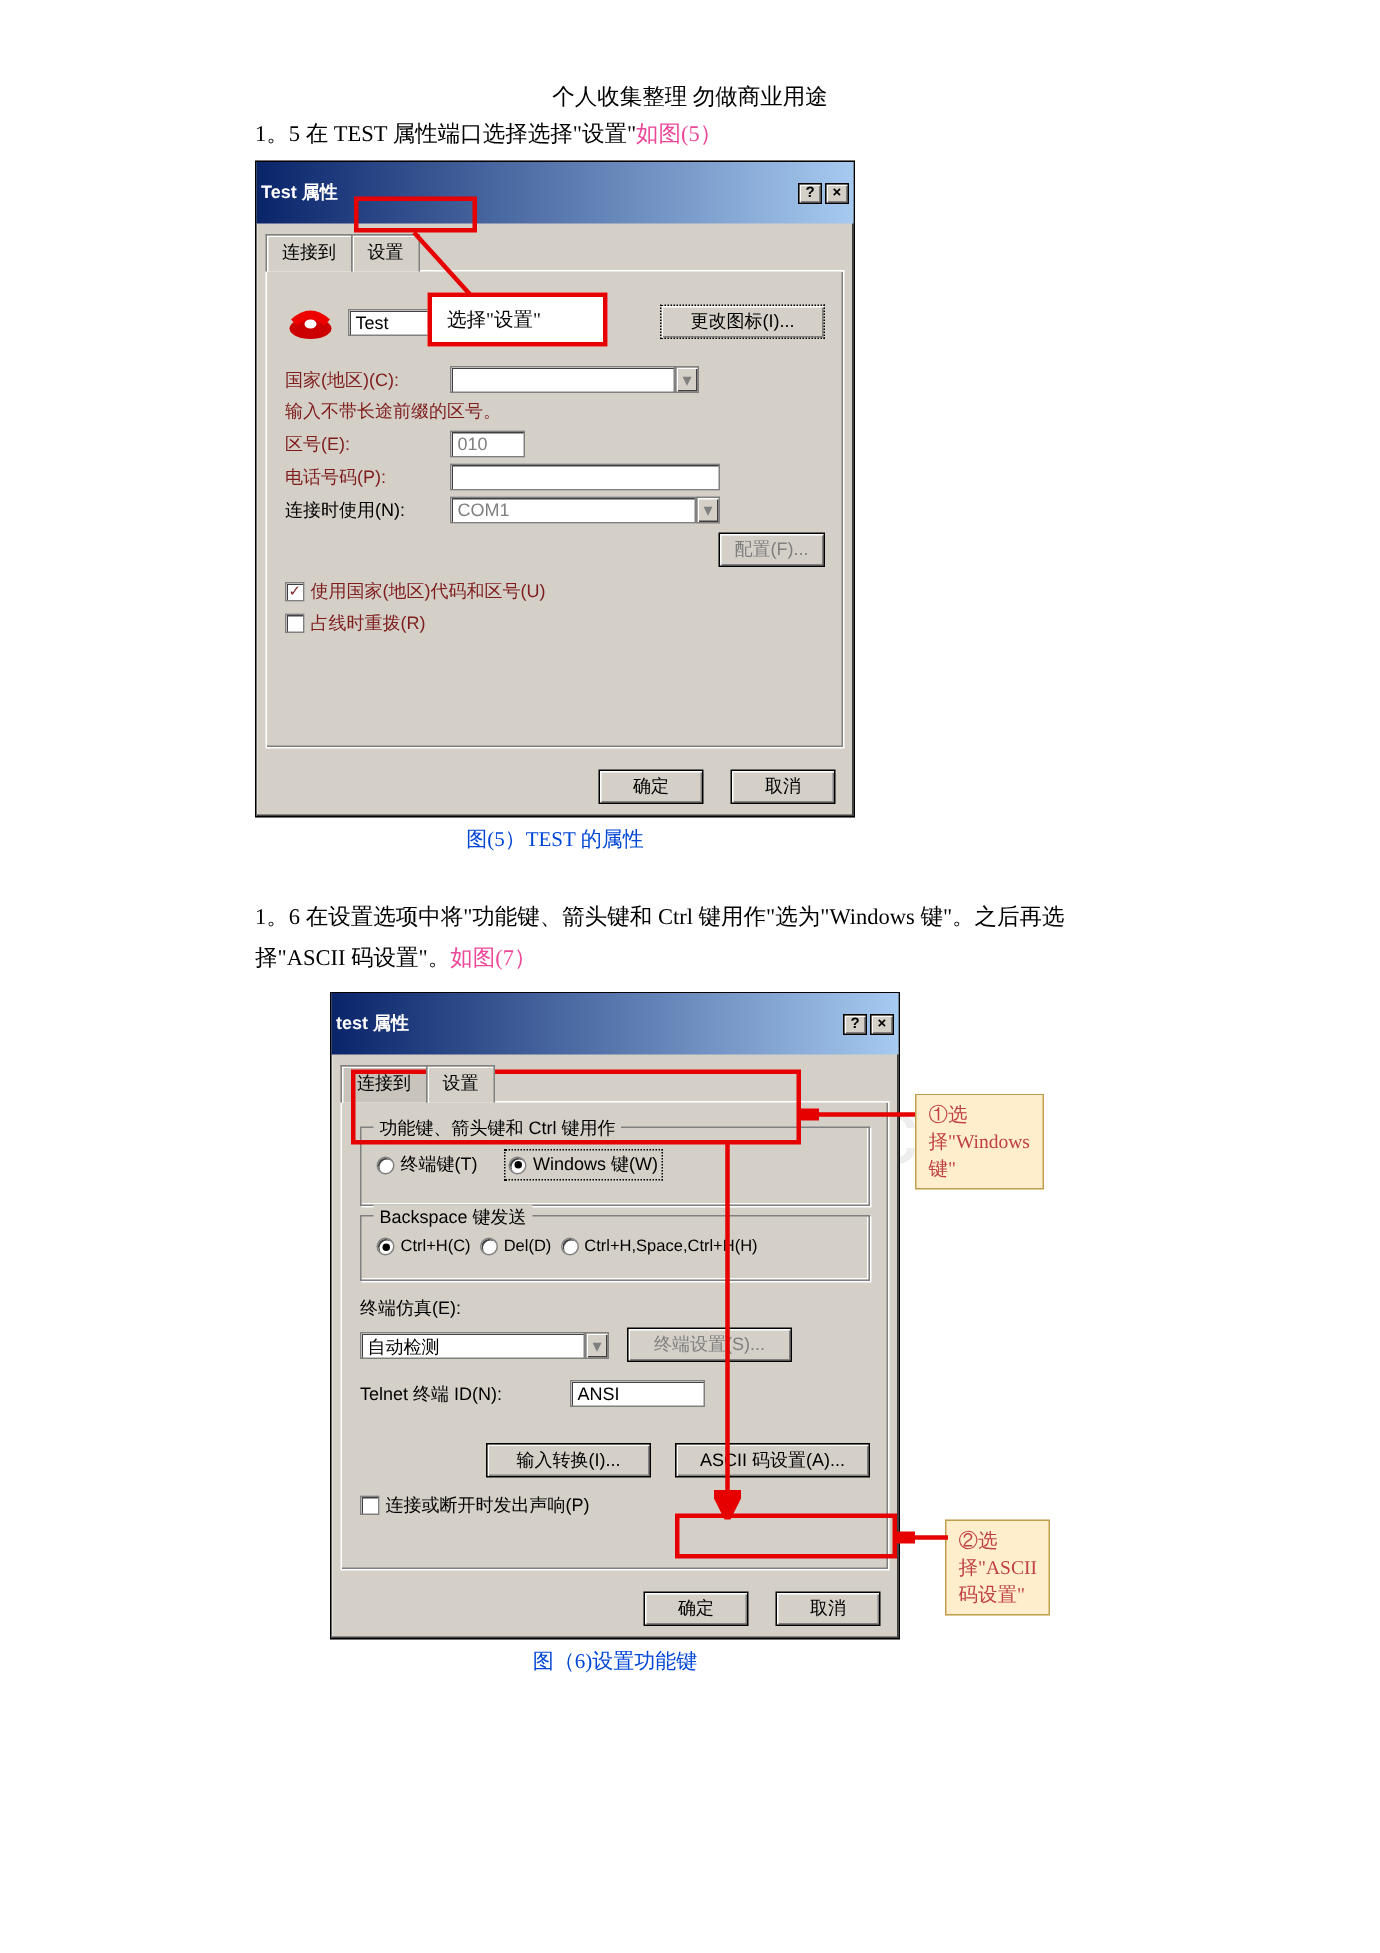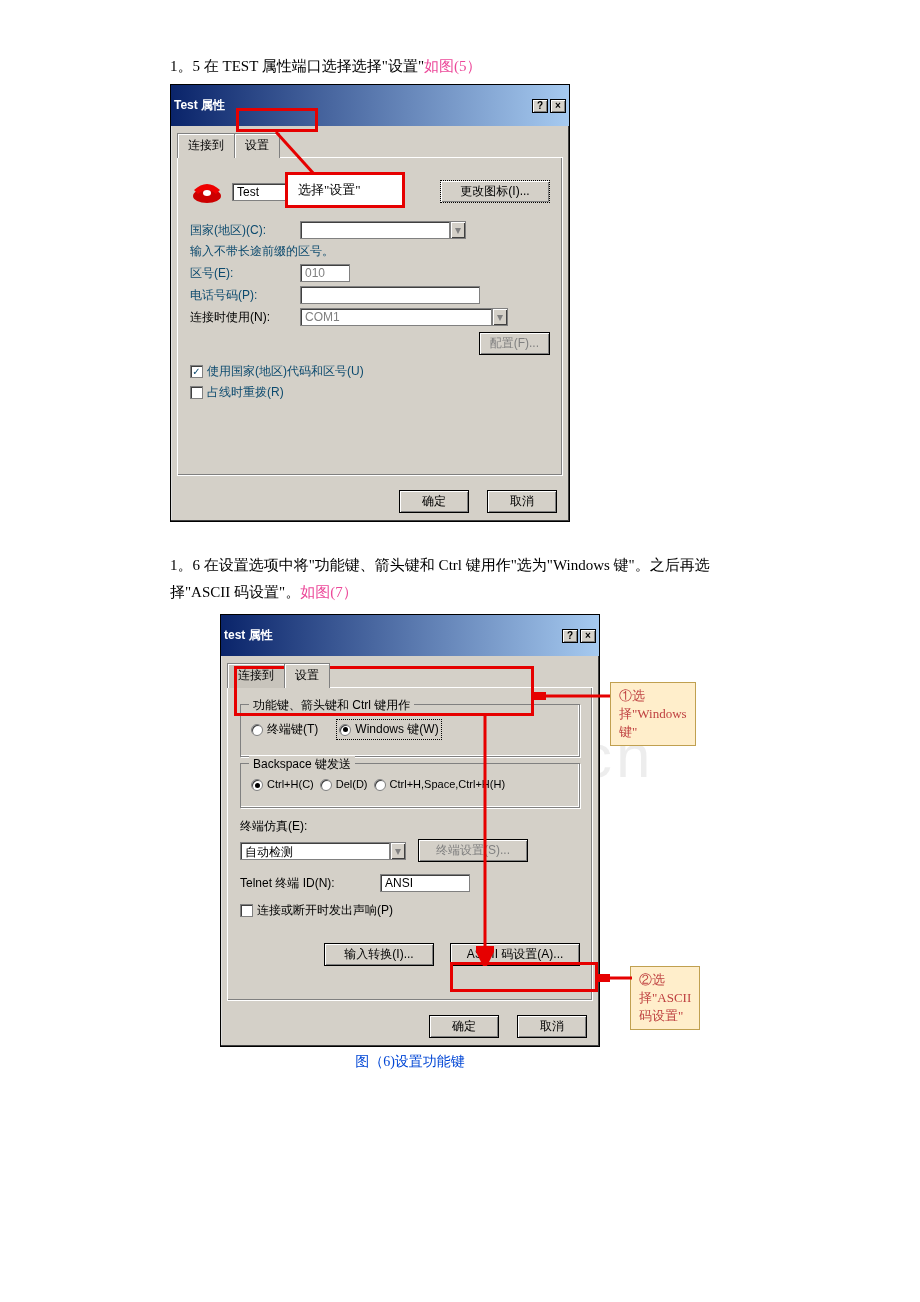--- a/index.html
+++ b/index.html
@@ -127,21 +127,21 @@
     background: #fff;
     border: 1px solid #808080;
     box-shadow: inset 1px 1px 0 #404040;
     display: inline-block;
     margin-right: 4px;
     text-align: center;
     line-height: 11px;
     font-size: 10px;
     vertical-align: middle;
   }
-  .disabled-text { color: #0c4a6e; }
+  .disabled-text { color: #7f1d1d; }
   .groupbox {
     border: 1px solid #808080;
     box-shadow: inset -1px -1px 0 #fff, 1px 1px 0 #fff;
     padding: 10px 10px 12px 10px;
     margin: 6px 0;
     position: relative;
   }
   .group-legend {
     position: absolute;
     top: -8px; left: 8px;
@@ -214,20 +214,21 @@
     display:flex;align-items:center;justify-content:center;
   }
 </style>
 </head>
 <body>
 
 <div class="watermark">zixin.com.cn</div>
 
 <div class="page">
 
+  <div class="header-note">个人收集整理 勿做商业用途</div>
 
   <div class="step-text">
     <span>1。5 在 TEST 属性端口选择选择"设置"</span><span class="blue-link">如图(5）</span>
   </div>
 
   <div class="dialog-wrap" style="width:400px;">
     <div class="dialog" style="width:400px;">
       <div class="titlebar">
         <span>Test 属性</span>
         <div class="btns">
@@ -261,21 +262,21 @@
         <div class="row">
           <span class="lbl disabled-text">区号(E):</span>
           <div class="input-sunken" style="width:50px;">010</div>
         </div>
         <div class="row">
           <span class="lbl disabled-text">电话号码(P):</span>
           <div class="input-sunken" style="width:180px;"></div>
         </div>
         <div class="row">
           <span class="lbl">连接时使用(N):</span>
-          <div class="input-sunken" style="width:192px;">COM1</div>
+          <div class="input-sunken" style="width:164px;">COM1</div>
           <div class="dropdown-btn">▾</div>
         </div>
         <div class="row" style="justify-content:flex-end;margin-top:6px;">
           <button class="btn-3d disabled">配置(F)...</button>
         </div>
         <div class="row disabled-text" style="margin-top:8px;">
           <span class="checkbox">✓</span>
           <span>使用国家(地区)代码和区号(U)</span>
         </div>
         <div class="row disabled-text">
@@ -290,20 +291,21 @@
       </div>
     </div>
 
     <div class="red-rect" style="left:66px; top:24px; width:82px; height:24px;"></div>
     <div class="callout-box" style="left:115px; top:88px; width:120px;">选择"设置"</div>
     <svg class="red-arrow" style="left:96px;top:46px;" width="60" height="48">
       <line x1="10" y1="2" x2="48" y2="44" stroke="#e60000" stroke-width="3"></line>
     </svg>
   </div>
 
+  <div class="caption" style="width:400px;margin-left:90px;">图(5）TEST 的属性</div>
 
   <div class="step-text-2" style="margin-left:90px;margin-right:90px;">
     <span>1。6 在设置选项中将"功能键、箭头键和 Ctrl 键用作"选为"Windows 键"。之后再选</span><br>
     <span>择"ASCII 码设置"。</span><span class="blue-link">如图(7）</span>
   </div>
 
   <div class="dialog-wrap" style="width:380px;margin-left:140px;">
     <div class="dialog" style="width:380px;">
       <div class="titlebar">
         <span>test 属性</span>
@@ -342,28 +344,28 @@
         <div class="row">
           <div class="input-sunken enabled" style="width:150px;">自动检测</div>
           <div class="dropdown-btn">▾</div>
           <div style="width:12px;"></div>
           <button class="btn-3d disabled" style="min-width:110px;">终端设置(S)...</button>
         </div>
         <div class="row" style="margin-top:12px;">
           <span style="width:140px;">Telnet 终端 ID(N):</span>
           <div class="input-sunken enabled" style="width:90px;">ANSI</div>
         </div>
+        <div class="row" style="margin-top:24px;justify-content:flex-end;gap:16px;">
+          <button class="btn-3d" style="min-width:110px;">输入转换(I)...</button>
+          <button class="btn-3d" style="min-width:130px;">ASCII 码设置(A)...</button>
+        </div>
         <div class="row" style="margin-top:10px;">
           <span class="checkbox"></span>
           <span></span>
           <span>连接或断开时发出声响(P)</span>
-        </div>
-        <div class="row" style="margin-top:24px;justify-content:flex-end;gap:16px;">
-          <button class="btn-3d" style="min-width:110px;">输入转换(I)...</button>
-          <button class="btn-3d" style="min-width:130px;">ASCII 码设置(A)...</button>
         </div>
         <div style="height:20px;"></div>
       </div>
       <div class="footer-btns">
         <button class="btn-3d">确定</button>
         <button class="btn-3d">取消</button>
       </div>
     </div>
 
     <div class="red-rect" style="left:14px; top:52px; width:300px; height:50px;"></div>

